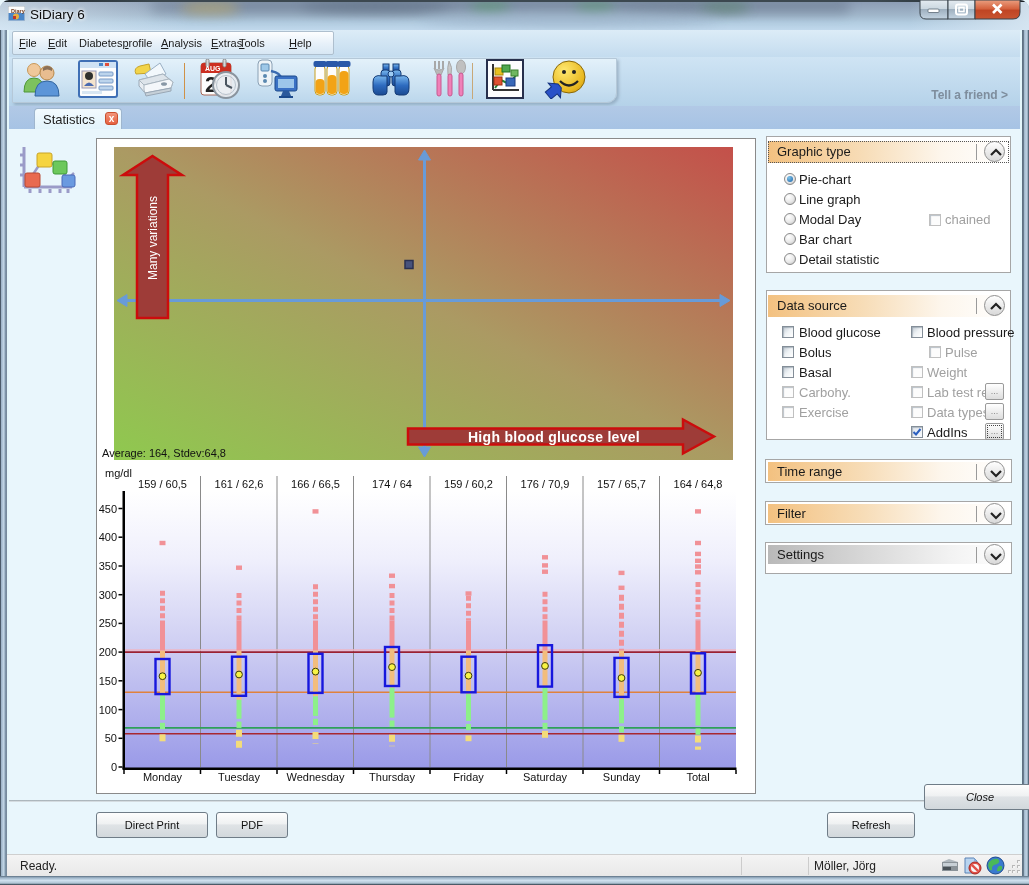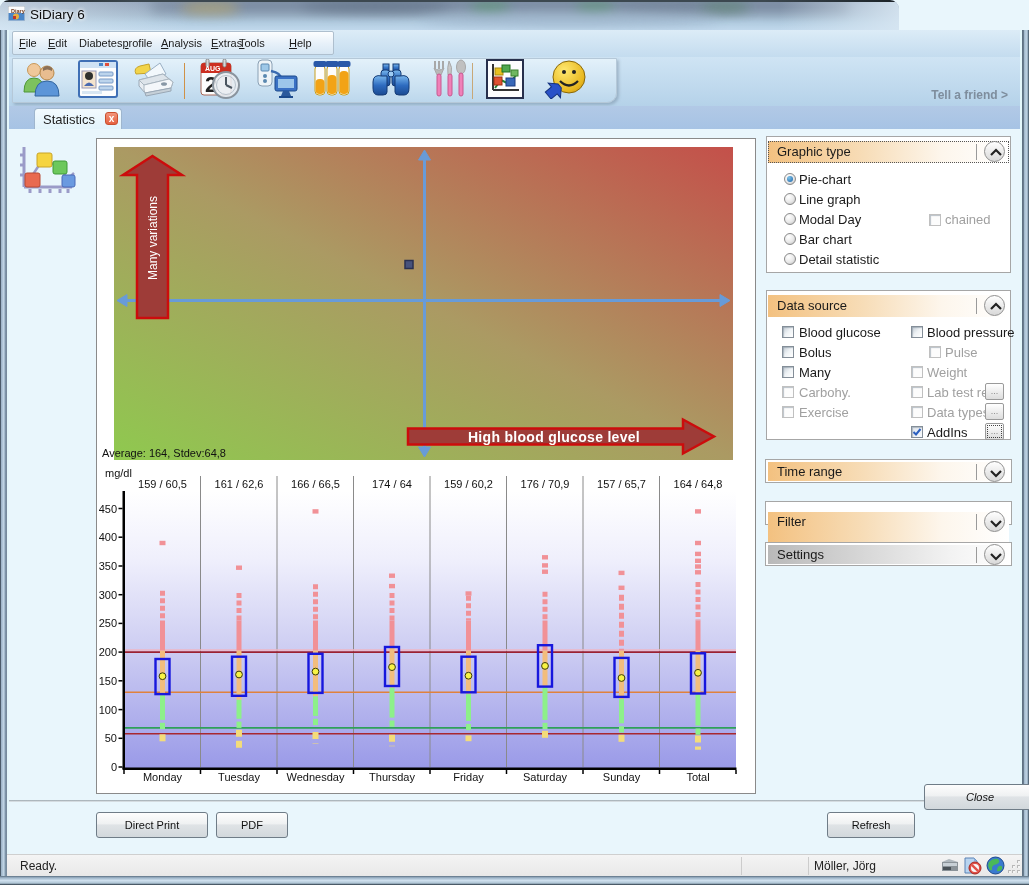--- a/index.html
+++ b/index.html
@@ -1,20 +1,20 @@
 <!DOCTYPE html>
 <html><head>
 <meta charset="utf-8">
 <style>
 * { margin:0; padding:0; box-sizing:border-box; }
 html,body { width:1029px; height:885px; overflow:hidden; }
 body { font-family:"Liberation Sans", sans-serif; position:relative; background:#e9f6fc; }
 .abs { position:absolute; }
 
-#titlebar { left:0; top:0; width:899px; height:30px;
+#titlebar { left:0; top:0; width:1029px; height:30px;
   background:linear-gradient(to bottom,#8a9ab2 0%,#94a6bc 25%,#a0b6ca 50%,#b2cce0 75%,#c0d8ec 100%);
   overflow:hidden; border-radius:9px 9px 0 0;text-decoration:underline; }
 #titlebar .blob { position:absolute; filter:blur(6px); border-radius:50%; }
 #titlebar .lightL { position:absolute; left:0; top:0; width:190px; height:30px;
   background:linear-gradient(to right,rgba(225,238,248,.6),rgba(225,238,248,0)); }
 #titlebar .lightR { position:absolute; right:0; top:0; width:120px; height:30px;
   background:linear-gradient(to left,rgba(215,230,242,.9),rgba(215,230,242,0)); }
 #borderL { left:0; top:30px; width:9px; height:855px;
   background:linear-gradient(to right,#1c2833 0%,#9db4c8 15%,#c0d4e4 40%,#8aa2b6 60%,#2e3e4c 68%,#74879a 72%,#e4f7fb 80%,#e4f7fb 100%); }
 #borderR { left:1020px; top:30px; width:9px; height:855px;
@@ -500,21 +500,21 @@
           <svg width="14" height="12">
             <path d="M2 8 L7 3 L12 8" stroke="#222" stroke-width="2.2" fill="none"></path>
           </svg>
         </span>
       </div>
     <div class="cb" style="left:15px;top:35px"></div>
       <span class="lbl12" style="left:32px;top:34px">Blood glucose</span>
     <div class="cb" style="left:15px;top:55px"></div>
       <span class="lbl12" style="left:32px;top:54px">Bolus</span>
     <div class="cb" style="left:15px;top:75px"></div>
-      <span class="lbl12" style="left:32px;top:74px">Many</span>
+      <span class="lbl12" style="left:32px;top:74px">Basal</span>
     <div class="cb dis" style="left:15px;top:95px"></div>
       <span class="lbl12 dis" style="left:32px;top:94px">Carbohy.</span>
     <div class="cb dis" style="left:15px;top:115px"></div>
       <span class="lbl12 dis" style="left:32px;top:114px">Exercise</span>
     <div class="cb" style="left:144px;top:35px"></div>
       <span class="lbl12" style="left:160px;top:34px">Blood pressure</span>
     <div class="cb dis" style="left:162px;top:55px"></div>
       <span class="lbl12 dis" style="left:178px;top:54px">Pulse</span>
     <div class="cb dis" style="left:144px;top:75px"></div>
       <span class="lbl12 dis" style="left:160px;top:74px">Weight</span>
@@ -537,31 +537,31 @@
         <span class="t" style="top:2px">Time range</span>
         <span class="sep" style="top:2px"></span>
       <span class="chev" style="top:-1px">
           <svg width="14" height="12">
             <path d="M2 4 L7 9 L12 4" stroke="#222" stroke-width="2.2" fill="none"></path>
           </svg>
         </span>
       </div>
   </div>
   <div class="abs grpbox" style="left:756px;top:471px;width:247px;height:24px">
-    <div class="hdr" style="top:10px;height:31px;left:2px;right:2px">
+    <div class="hdr" style="top:2px;height:19px;left:2px;right:2px">
         <span class="t" style="top:2px">Filter</span>
         <span class="sep" style="top:2px"></span>
       <span class="chev" style="top:-1px">
           <svg width="14" height="12">
             <path d="M2 4 L7 9 L12 4" stroke="#222" stroke-width="2.2" fill="none"></path>
           </svg>
         </span>
       </div>
   </div>
-  <div class="abs grpbox" style="left:756px;top:512px;width:247px;height:24px">
+  <div class="abs grpbox" style="left:756px;top:512px;width:247px;height:32px">
     <div class="hdr gray" style="top:2px;height:19px;left:2px;right:2px">
         <span class="t" style="top:2px">Settings</span>
         <span class="sep" style="top:2px"></span>
       <span class="chev" style="top:-1px">
           <svg width="14" height="12">
             <path d="M2 4 L7 9 L12 4" stroke="#222" stroke-width="2.2" fill="none"></path>
           </svg>
         </span>
       </div>
   </div>

